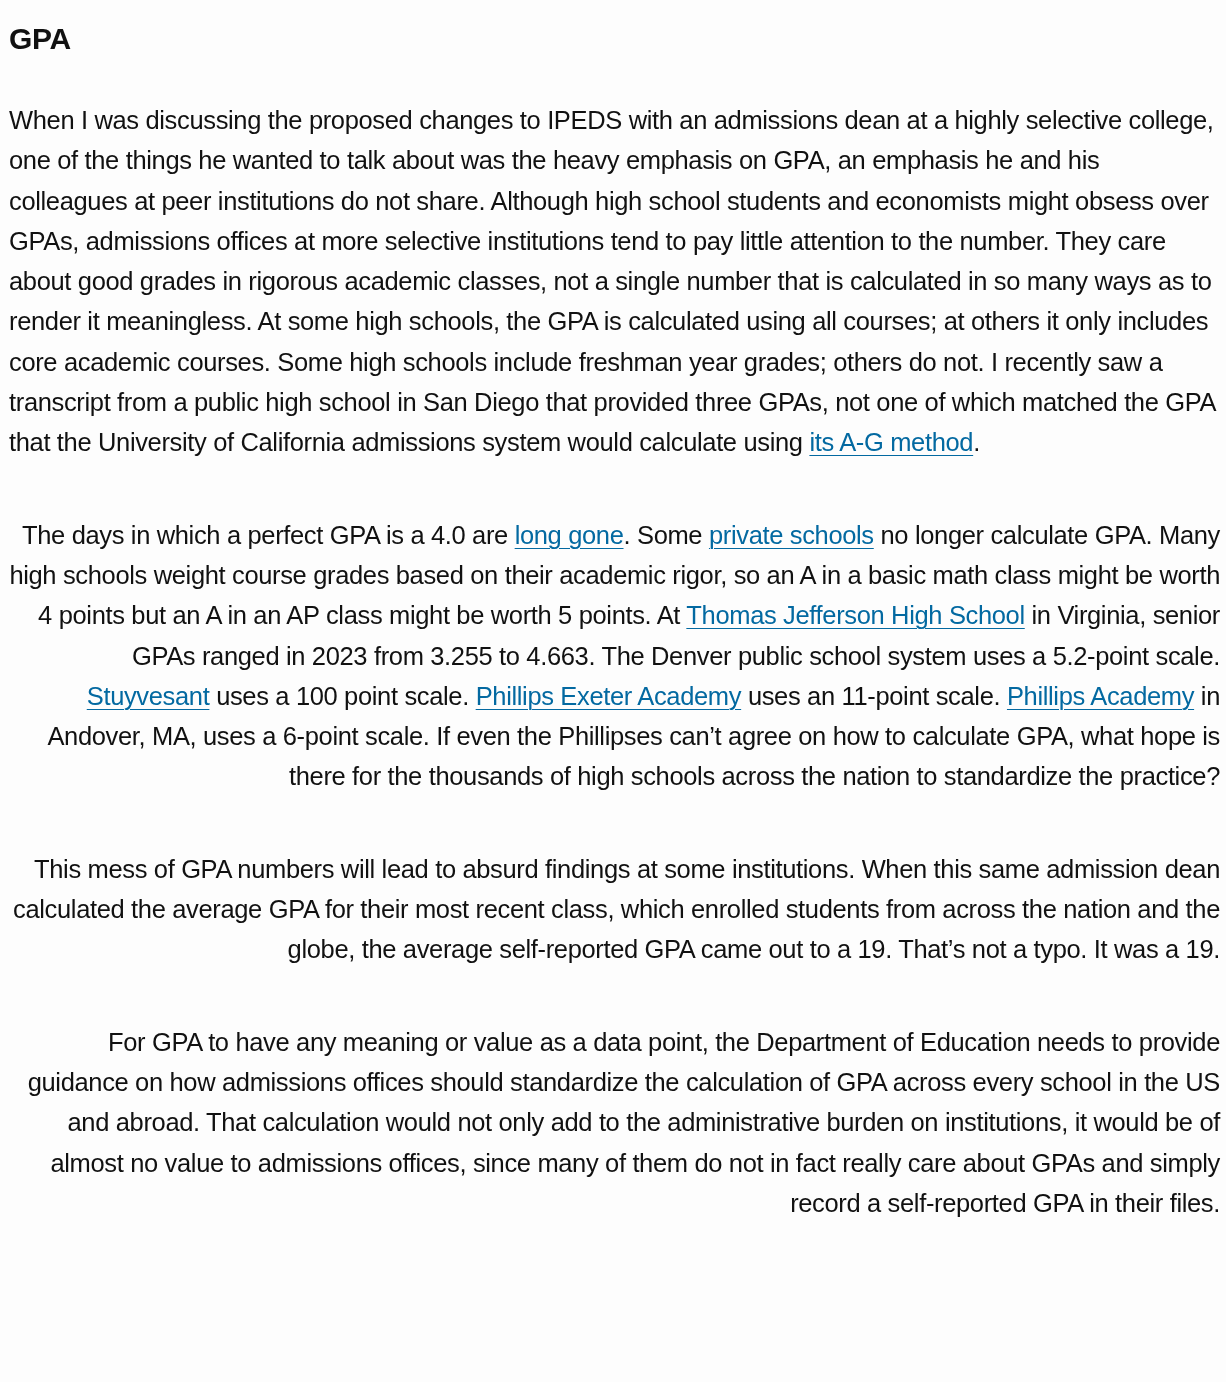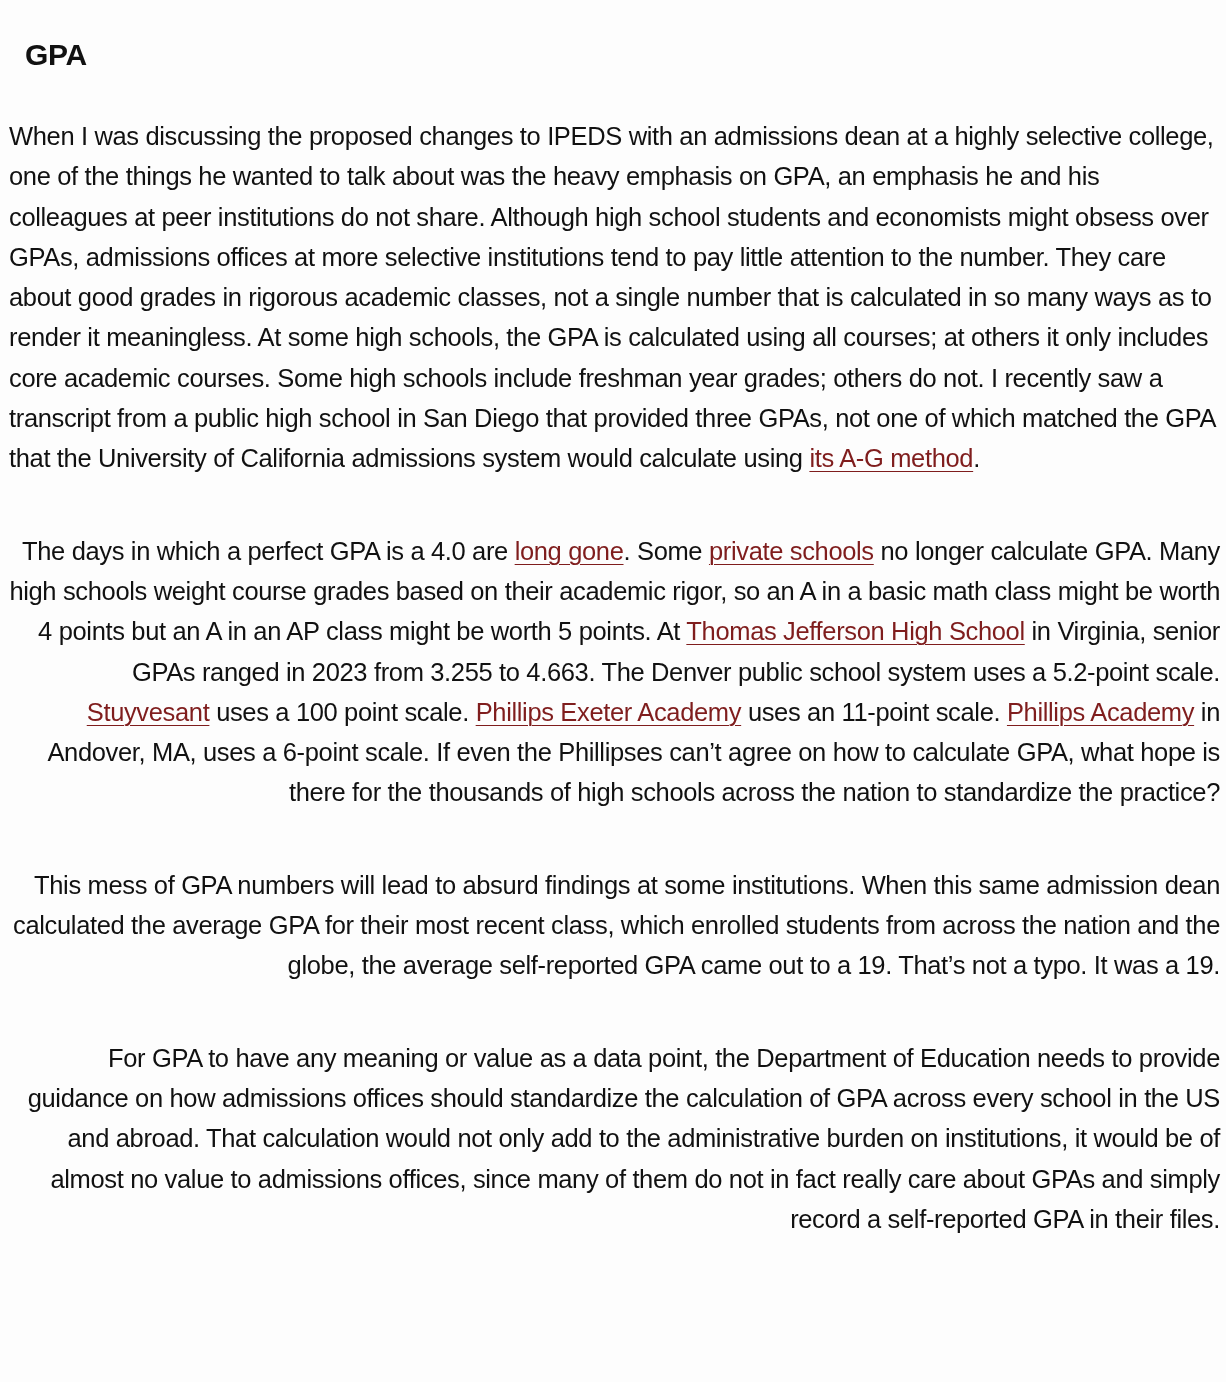--- a/index.html
+++ b/index.html
@@ -1,22 +1,22 @@
 <!DOCTYPE html>
 <html><head>
 <meta charset="utf-8">
 <style>
   html, body { margin:0; padding:0; background:#fdfdfd; }
   body { width:1226px; height:1382px; overflow:hidden; color:#111; font-family:"Liberation Sans", sans-serif; }
   .wrap { padding:0 6px 0 9px; }
-  h2 { font-size:30px; font-weight:bold; margin:16px; padding-top:20px; line-height:38px; letter-spacing:-0.3px; }
+  h2 { font-size:30px; font-weight:bold; margin:0; padding-top:20px; line-height:38px; letter-spacing:-0.3px; }
   p { font-size:25.5px; line-height:40.3px; margin:0; letter-spacing:-0.35px; }
   p.first { margin-top:42px; }
   p + p { margin-top:52px;text-align:right; }
-  a { color:#7f1d1d; text-underline-offset:4px; text-decoration-thickness:1px; }
+  a { color:#0369a1; text-underline-offset:4px; text-decoration-thickness:1px; }
 </style>
 </head>
 <body>
 
 <div class="wrap">
   <h2>GPA</h2>
 
   <p class="first"><span>When I was discussing the proposed changes to IPEDS with an admissions dean at a highly selective college, one of the things he wanted to talk about was the heavy emphasis on GPA, an emphasis he and his colleagues at peer institutions do not share. Although high school students and economists might obsess over GPAs, admissions offices at more selective institutions tend to pay little attention to the number. They care about good grades in rigorous academic classes, not a single number that is calculated in so many ways as to render it meaningless. At some high schools, the GPA is calculated using all courses; at others it only includes core academic courses. Some high schools include freshman year grades; others do not. I recently saw a transcript from a public high school in San Diego that provided three GPAs, not one of which matched the GPA that the University of California admissions system would calculate using </span><a href="#">its A-G method</a><span>.</span></p>
 
   <p><span>The days in which a perfect GPA is a 4.0 are </span><a href="#">long gone</a><span>. Some </span><a href="#">private schools</a><span> no longer calculate GPA. Many high schools weight course grades based on their academic rigor, so an A in a basic math class might be worth 4 points but an A in an AP class might be worth 5 points. At </span><a href="#">Thomas Jefferson High School</a><span> in Virginia, senior GPAs ranged in 2023 from 3.255 to 4.663. The Denver public school system uses a 5.2-point scale. </span><a href="#">Stuyvesant</a><span> uses a 100 point scale. </span><a href="#">Phillips Exeter Academy</a><span> uses an 11-point scale. </span><a href="#">Phillips Academy</a><span> in Andover, MA, uses a 6-point scale. If even the Phillipses can’t agree on how to calculate GPA, what hope is there for the thousands of high schools across the nation to standardize the practice?</span></p>

